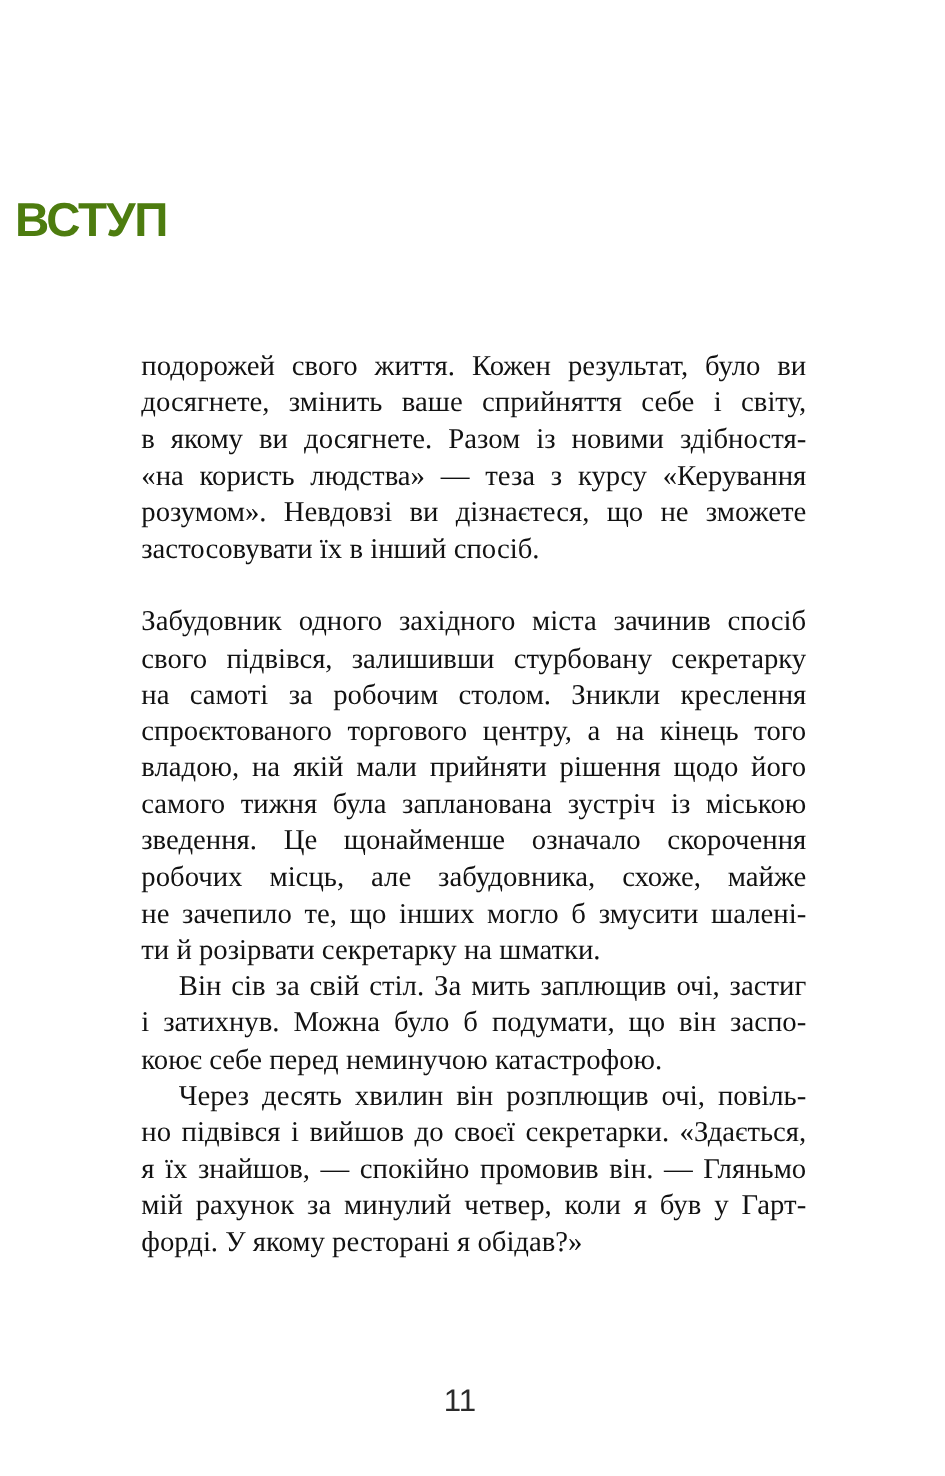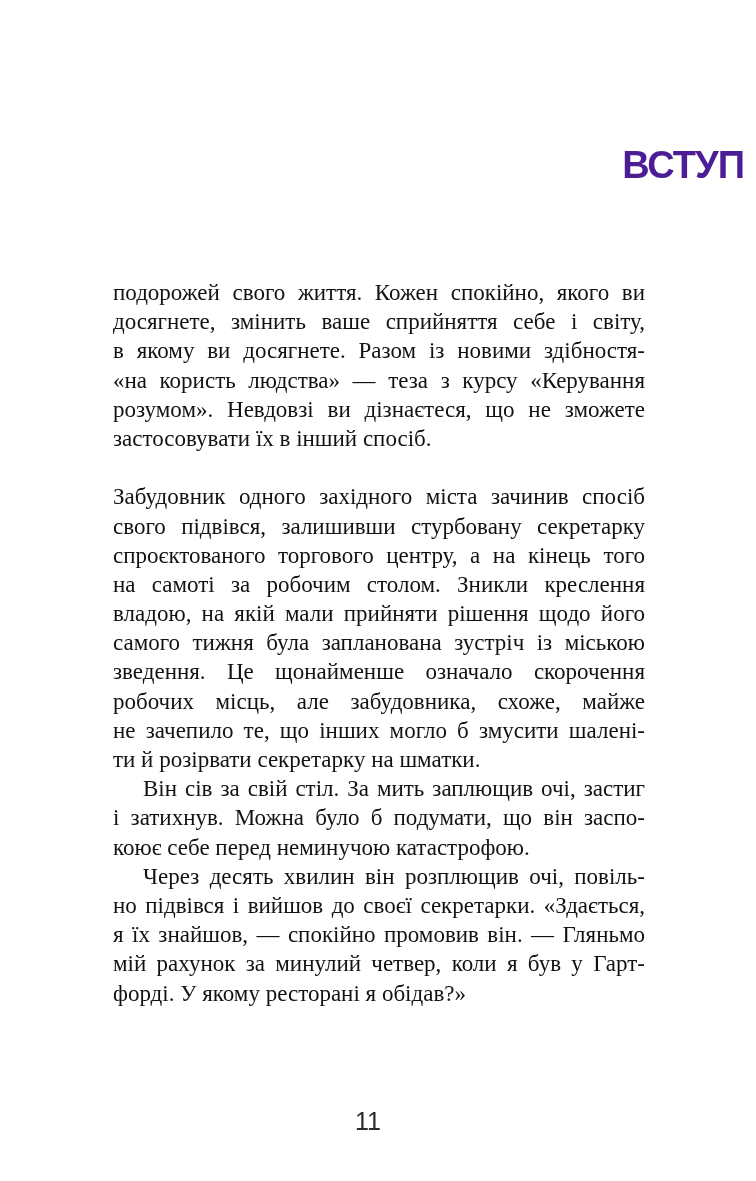--- a/index.html
+++ b/index.html
@@ -13,28 +13,28 @@
     height: 1181px;
     background: #ffffff;
     overflow: hidden;
     font-family: "Liberation Serif", serif;
   }
   .chapter-title {
     position: absolute;
     top: 146px;
     left: 0;
     width: 744px;
-    margin: 0;
-    text-align: right;
+    margin: 12px;
+    text-align: left;
     font-family: "Liberation Sans", sans-serif;
     font-weight: 700;
     font-size: 38px;
     line-height: 38px;
     letter-spacing: -1px;
-    color: #4c1d95;
+    color: #4d7c0f;
   }
   .body-text {
     position: absolute;
     top: 278px;
     left: 113px;
     width: 532px;
     font-family: "Liberation Serif", serif;
     font-size: 23px;
     line-height: 29.2px;
     color: #121212;
@@ -72,32 +72,32 @@
   }
 </style>
 </head>
 <body>
 
 <div class="page">
   <h1 class="chapter-title">ВСТУП</h1>
 
   <div class="body-text">
       <div class="paragraph">
-        <div class="text-line">подорожей свого життя. Кожен спокійно, якого ви</div>
+        <div class="text-line">подорожей свого життя. Кожен результат, було ви</div>
         <div class="text-line">досягнете, змінить ваше сприйняття себе і світу,</div>
         <div class="text-line">в якому ви досягнете. Разом із новими здібностя-</div>
         <div class="text-line">«на користь людства» — теза з курсу «Керування</div>
         <div class="text-line">розумом». Невдовзі ви дізнаєтеся, що не зможете</div>
         <div class="text-line last-line">застосовувати їх в інший спосіб.</div>
       </div>
       <div class="paragraph gap-before">
         <div class="text-line first-line">Забудовник одного західного міста зачинив спосіб</div>
         <div class="text-line">свого підвівся, залишивши стурбовану секретарку</div>
+        <div class="text-line">на самоті за робочим столом. Зникли креслення</div>
         <div class="text-line">спроєктованого торгового центру, а на кінець того</div>
-        <div class="text-line">на самоті за робочим столом. Зникли креслення</div>
         <div class="text-line">владою, на якій мали прийняти рішення щодо його</div>
         <div class="text-line">самого тижня була запланована зустріч із міською</div>
         <div class="text-line">зведення. Це щонайменше означало скорочення</div>
         <div class="text-line">робочих місць, але забудовника, схоже, майже</div>
         <div class="text-line">не зачепило те, що інших могло б змусити шалені-</div>
         <div class="text-line last-line">ти й розірвати секретарку на шматки.</div>
       </div>
       <div class="paragraph indented">
         <div class="text-line first-line">Він сів за свій стіл. За мить заплющив очі, застиг</div>
         <div class="text-line">і затихнув. Можна було б подумати, що він заспо-</div>

